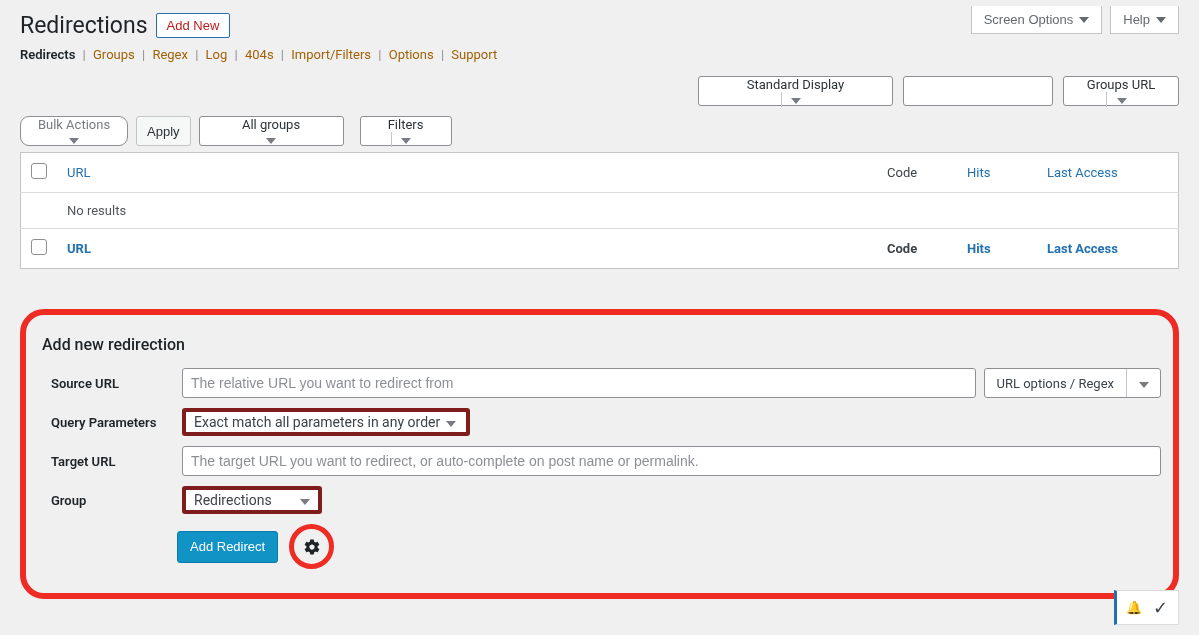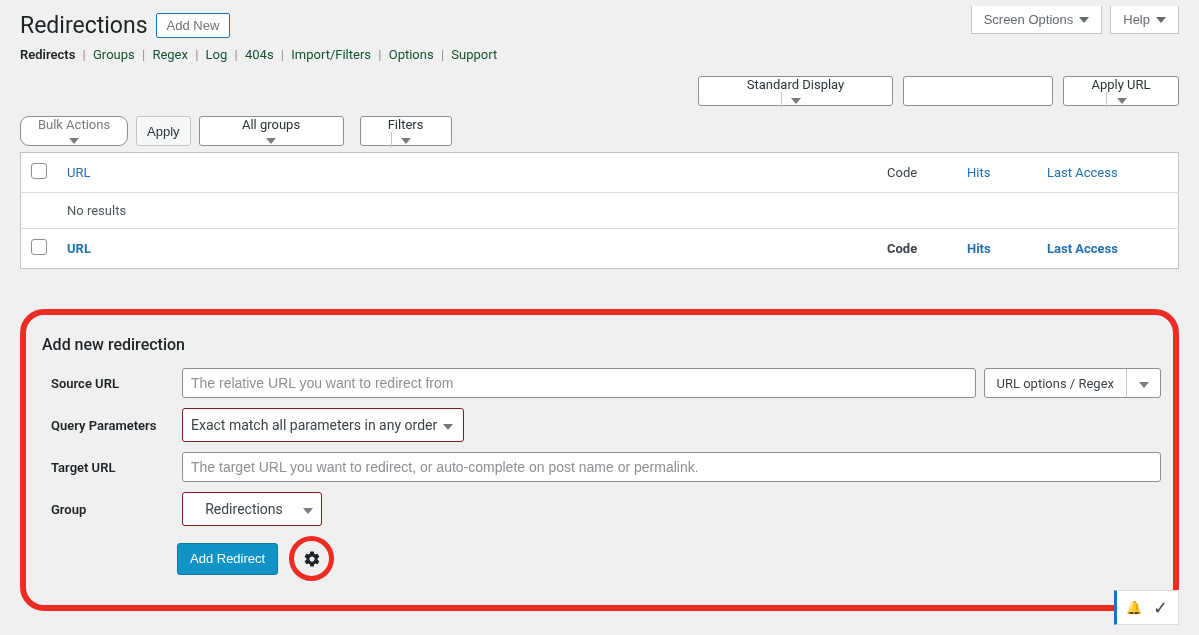--- a/index.html
+++ b/index.html
@@ -40,29 +40,29 @@
     margin: 0;
     font-size: 23px;
     font-weight: 400;
     color: #1d2327;
   }
   .add-new-btn {
     margin-left: 8px;
     padding: 4px 10px;
     font-size: 13px;
     border: 1px solid #2271b1;
-    color: #737373;
+    color: #b91c1c;
     background: #fff;
     cursor: pointer;
     border-radius: 2px;
   }
 
   
   .subnav { margin: 6px 0 14px 0; font-size: 13px; }
-  .subnav a { color: #14532d; text-decoration: none; }
+  .subnav a { color: #a16207; text-decoration: none; }
   .subnav .sep { color: #8c8f94; margin: 0 4px; }
   .subnav .current { color: #1d2327; font-weight: 600; }
 
   
   .row-filters {
     display: flex;
     justify-content: flex-end;
     align-items: center;
     gap: 10px;
     margin-bottom: 10px;
@@ -177,22 +177,22 @@
   .text-input::placeholder { color: #8c8f94; }
   .url-options {
     display:flex; align-items:center;
     background:#fff; border:1px solid #8c8f94; border-radius:3px; height:30px;
     margin-left:8px;
   }
   .url-options .txt { padding:0 12px; font-size:13px; }
   .url-options .caret { width:34px; display:flex;align-items:center;justify-content:center;border-left:1px solid #c3c4c7;height:100%;color:#787c82;}
   .inline-select {
     display:flex;align-items:center;gap:6px;
-    background:#fff;border:1px solid #7f1d1d;border-radius:3px;
-    height:34px;padding:0 8px;font-size:14px;text-align:center;
+    background:#fff;border:4px solid #7f1d1d;border-radius:3px;
+    height:28px;padding:0 8px;font-size:14px;
   }
   .inline-select.small { width: 140px; }
 
   .action-row { margin-left: 139px; display:flex; align-items:center; gap:21px; position:relative;}
   .primary-btn {
     background:#1193c6;
     border:1px solid #0a7aab;
     color:#fff;
     height:32px;
     padding:0 12px;
@@ -276,21 +276,21 @@
     <div class="select-like w-std">
       <span class="text">Standard Display</span>
       <span class="caret">
           <span class="chev"></span>
         </span>
     </div>
     <div class="select-like w-search">
       <input class="text" type="text" style="">
     </div>
     <div class="select-like w-searchbtn">
-      <span class="text">Apply URL</span>
+      <span class="text">Groups URL</span>
       <span class="caret">
           <span class="chev"></span>
         </span>
     </div>
   </div>
 
   <div class="row-actions">
     <div class="select-like w-bulk">
       <span class="text" style="color:#787c82">Bulk Actions</span>
       <span class="caret" style="border-left:none">

